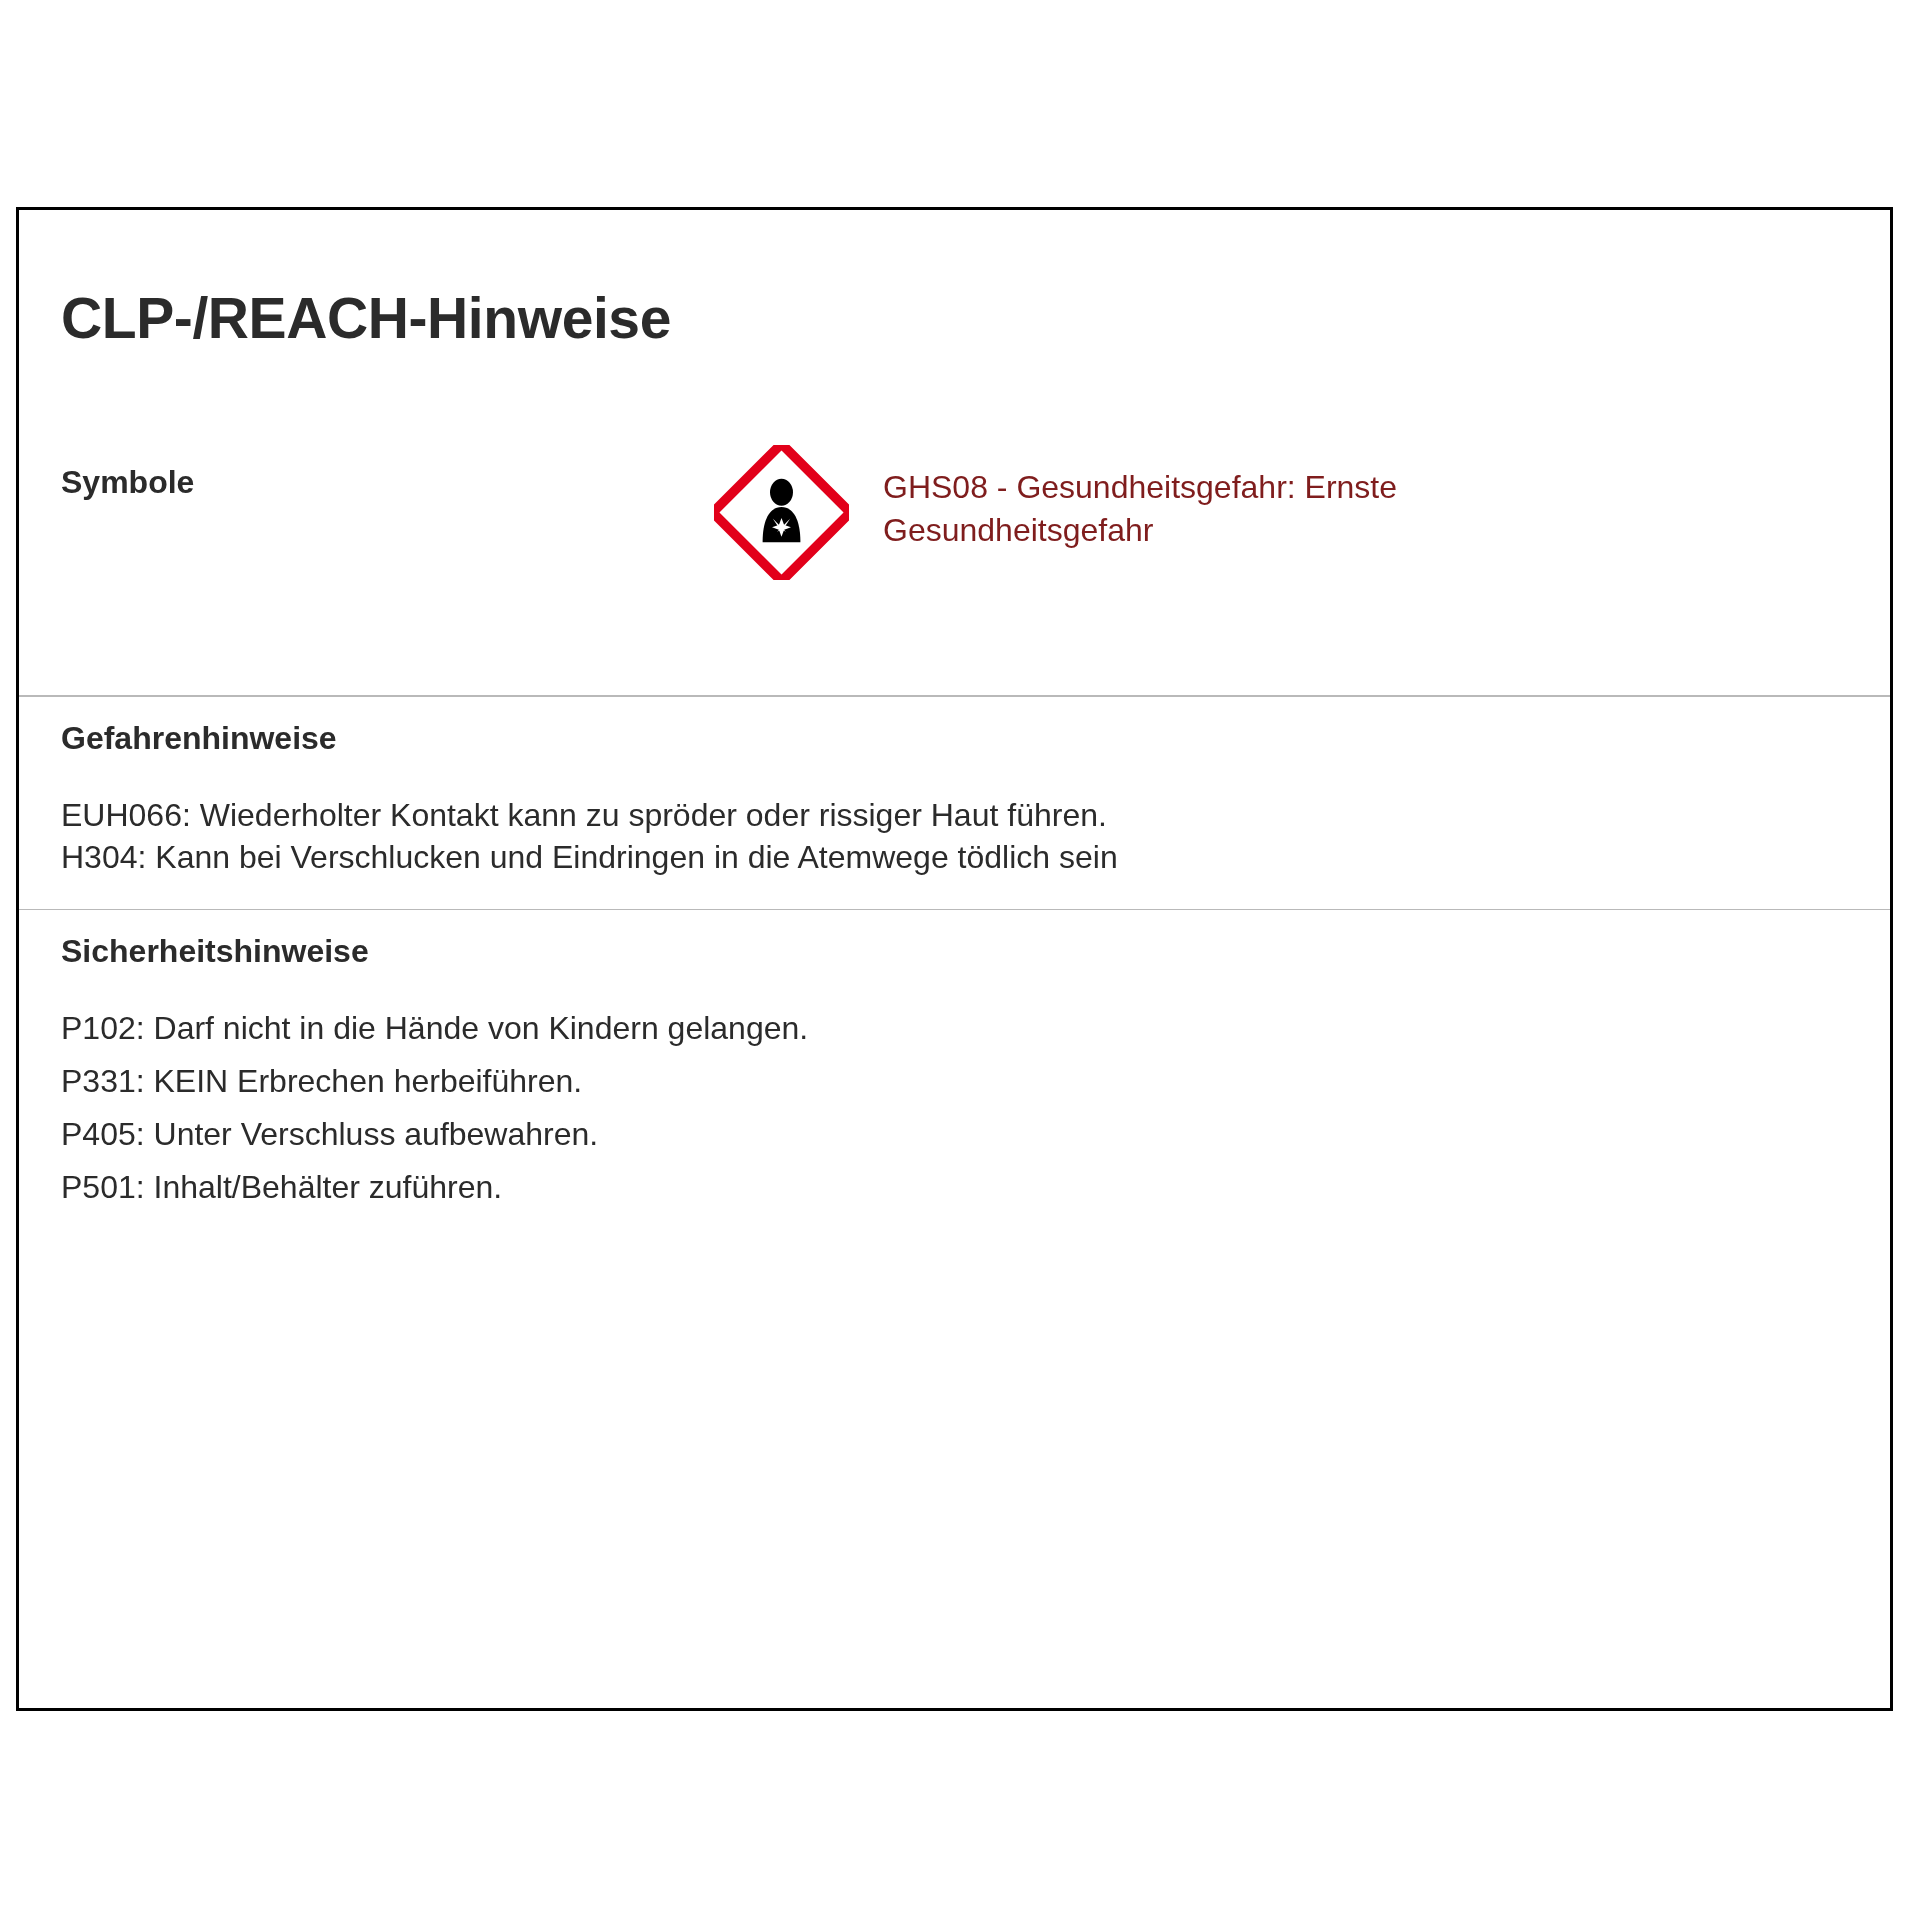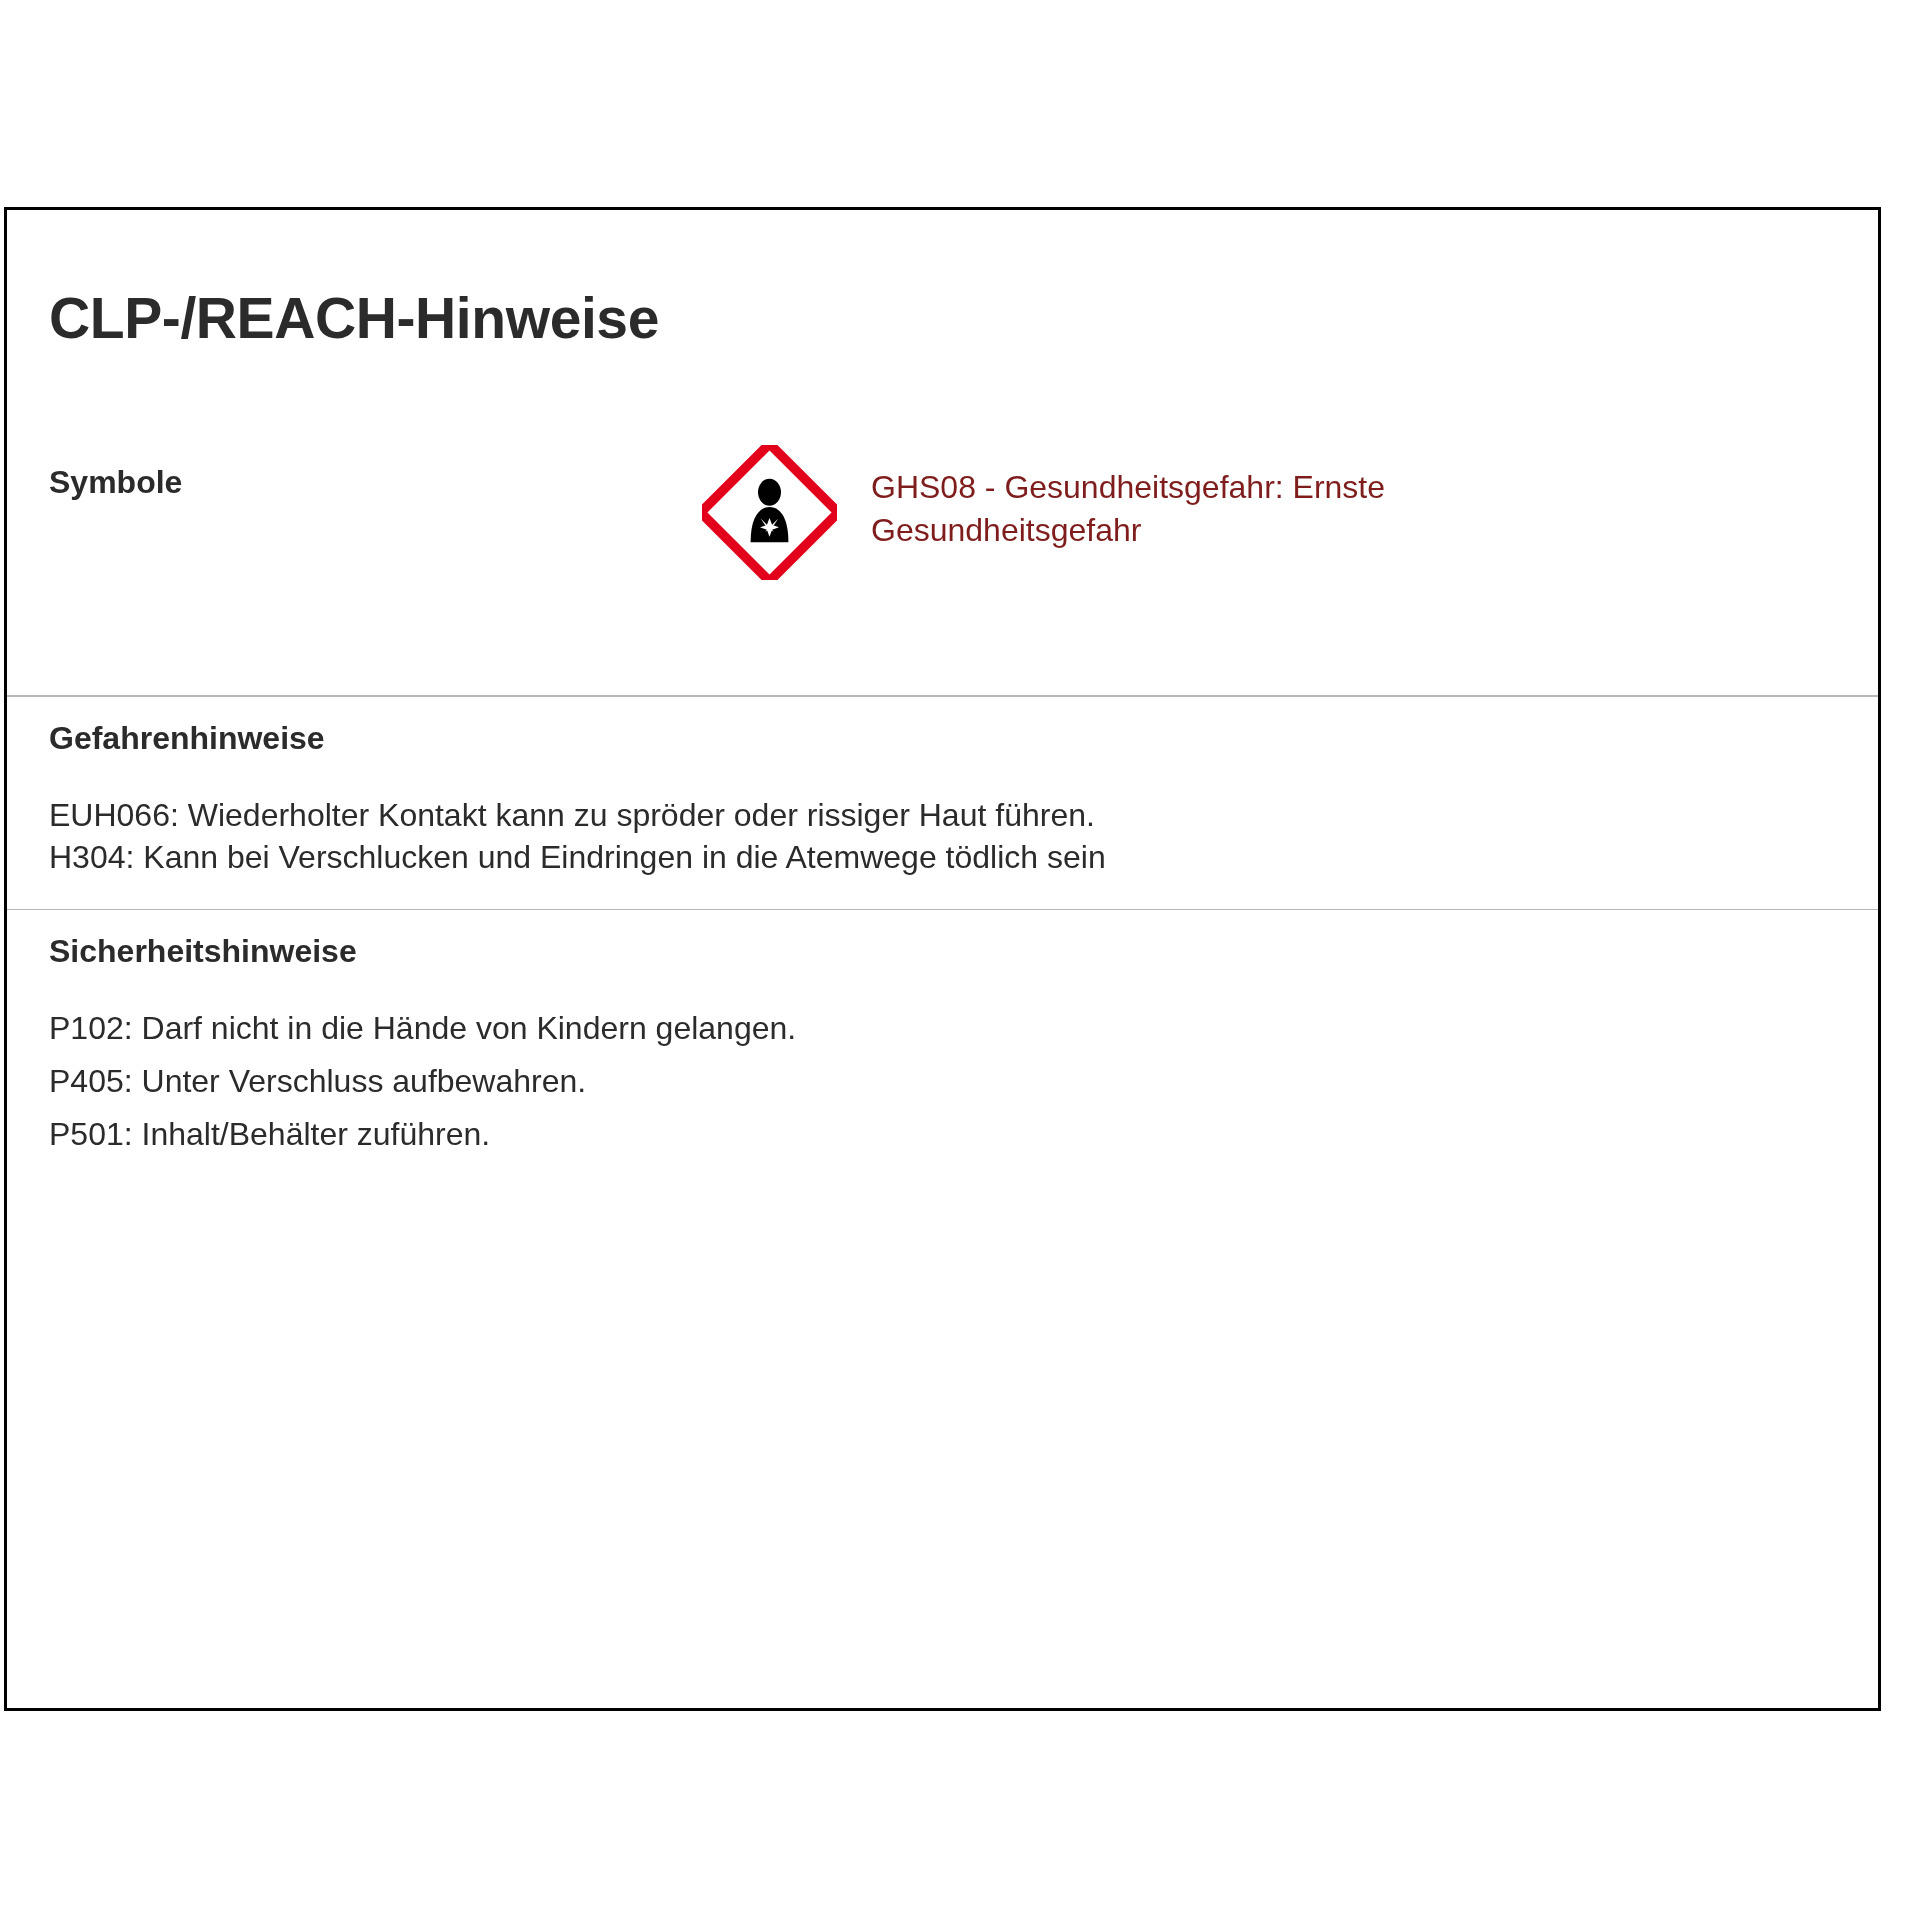--- a/index.html
+++ b/index.html
@@ -10,21 +10,21 @@
   body {
     width: 1926px;
     height: 1926px;
     font-family: "Liberation Sans", sans-serif;
     color: #1a1a1a;
     position: relative;
   }
 
   .sheet {
     position: absolute;
-    left: 4px;
+    left: 16px;
     top: 207px;
     width: 1877px;
     height: 1504px;
     border: 3.1px solid #000000;
     box-sizing: border-box;
     background: #ffffff;
   }
 
   .inner {
     padding: 46px 54px 0 42px;
@@ -158,18 +158,19 @@
       <div class="line">H304: Kann bei Verschlucken und Eindringen in die Atemwege tödlich sein</div>
     </div>
   </div>
 
   <hr class="divider">
 
   <div class="inner section sec-precaution">
     <div class="section-title">Sicherheitshinweise</div>
     <div class="section-body">
       <div class="line">P102: Darf nicht in die Hände von Kindern gelangen.</div>
+      <div class="line">P331: KEIN Erbrechen herbeiführen.</div>
       <div class="line">P405: Unter Verschluss aufbewahren.</div>
       <div class="line">P501: Inhalt/Behälter zuführen.</div>
     </div>
   </div>
 </div>
 
 
 </body></html>

